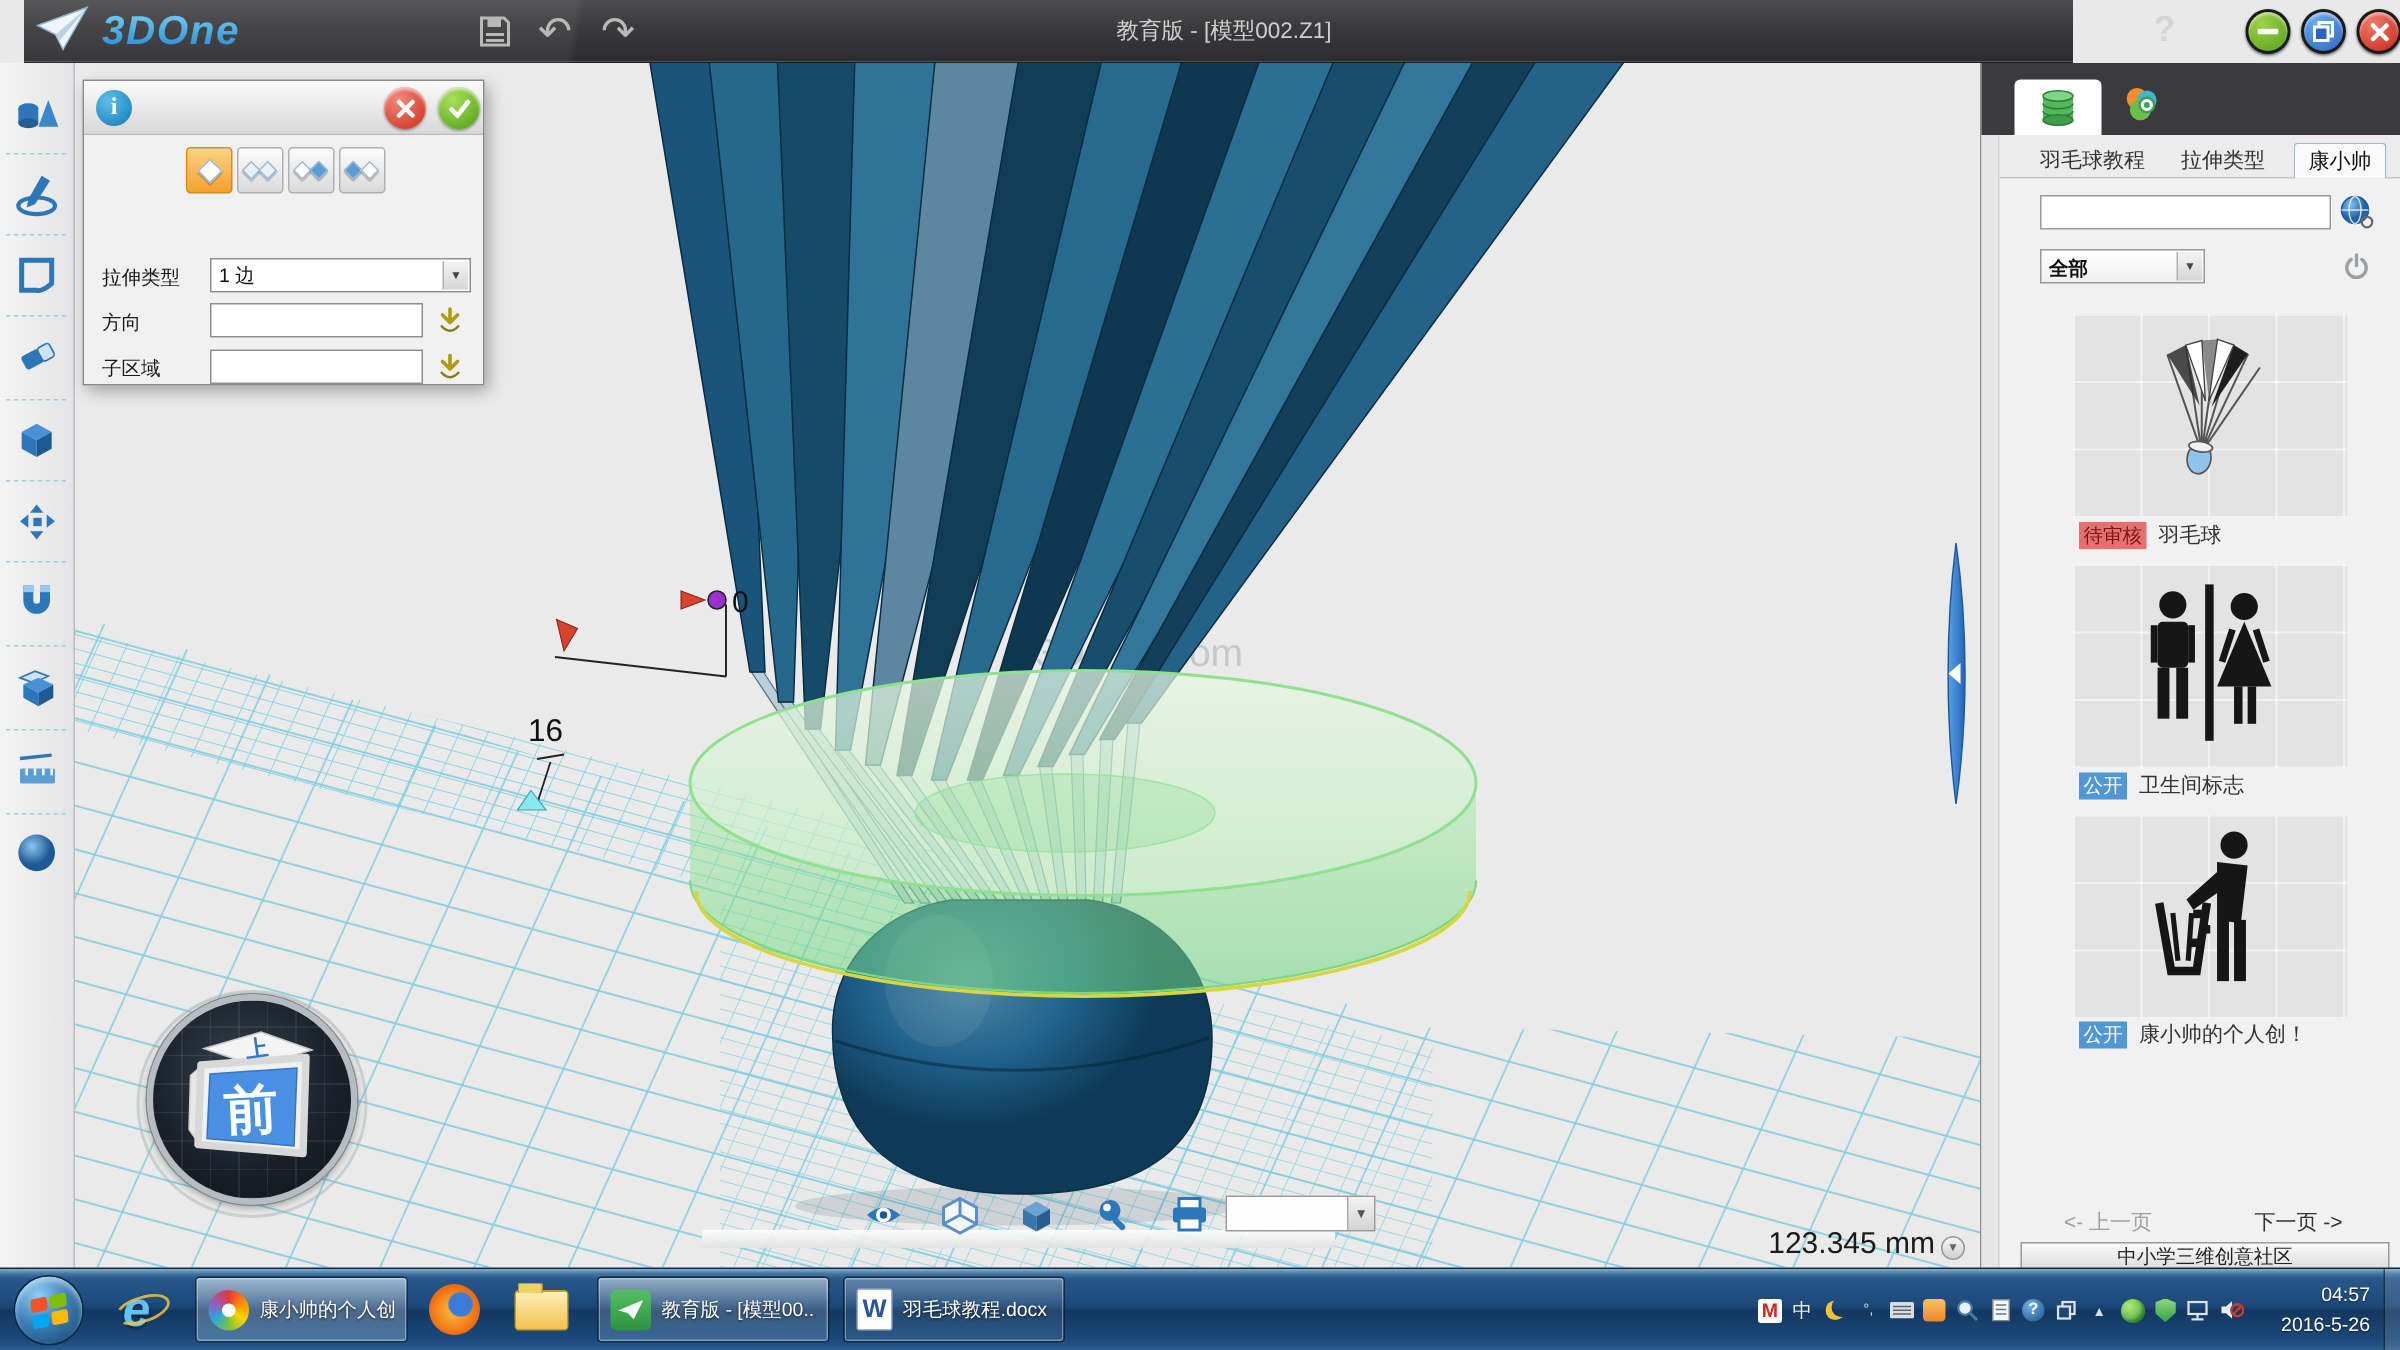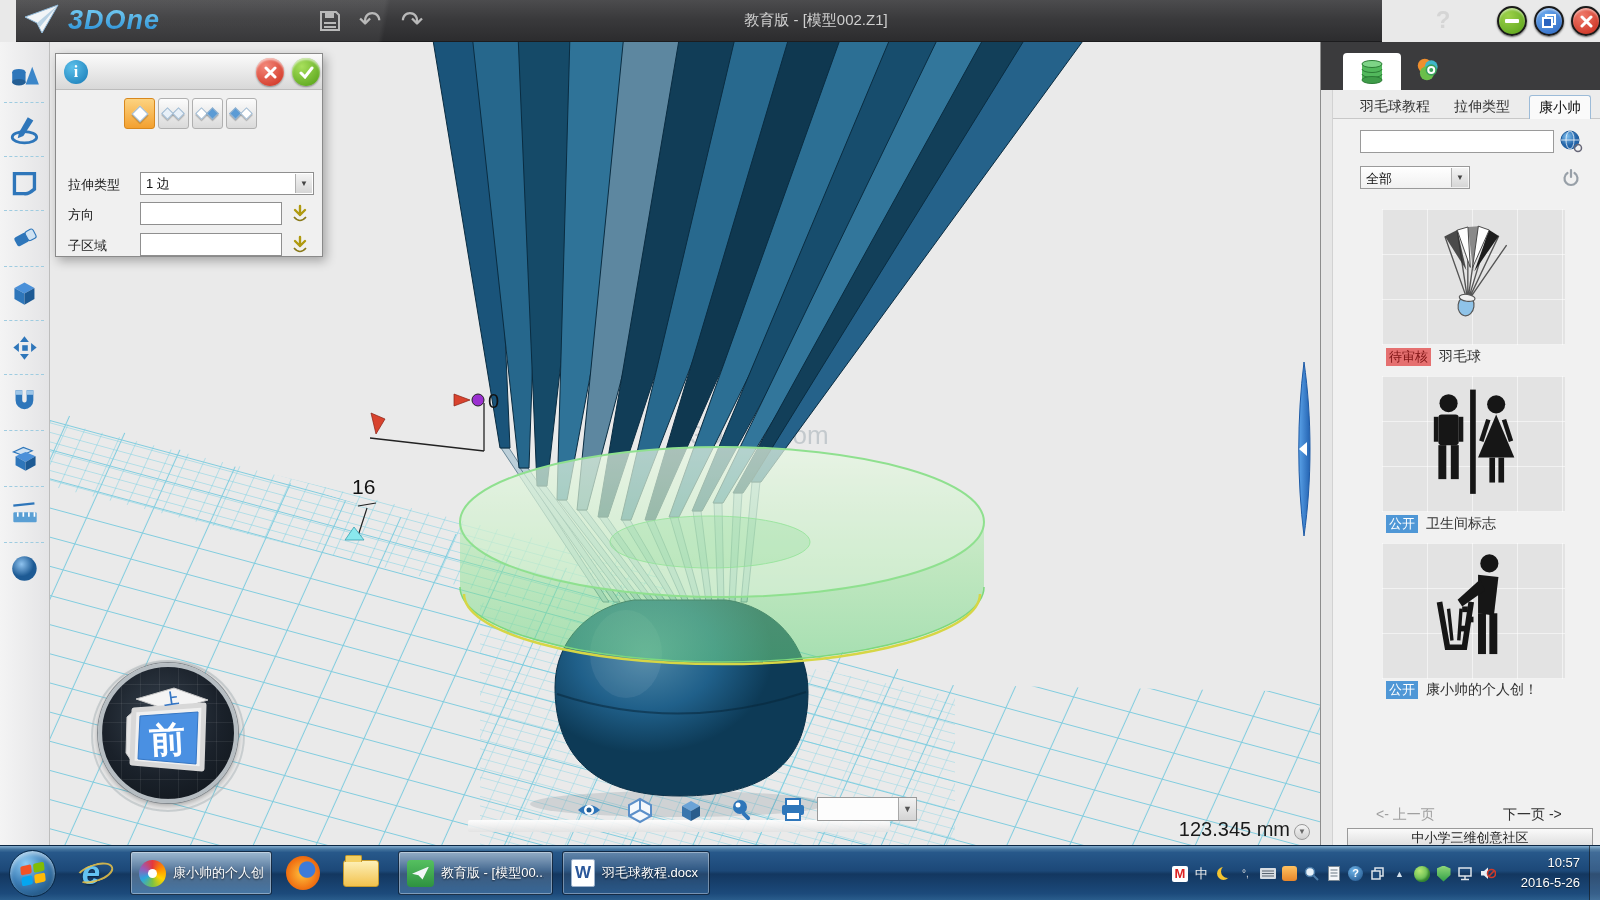--- a/index.html
+++ b/index.html
@@ -121,21 +121,21 @@
     background:#ececec; border-bottom:1px solid #c8c8c8; }
   .rp-tab { position:absolute; top:5px; height:24px; font-size:14px; color:#333; padding-top:3px; text-align:center; }
   .rp-tab.active { background:#fafafa; border:1px solid #9cbbd8; border-bottom:none;
     border-radius:3px 3px 0 0; color:#111; }
   #rp-search { position:absolute; left:39px; top:88px; width:194px; height:23px;
     border:1px solid #9a9a9a; background:#fff; font-size:13px; padding:0 4px;
     font-family:"Liberation Sans",sans-serif; }
   #rp-globe { position:absolute; left:238px; top:87px; width:24px; height:24px; }
   #rp-filter { position:absolute; left:39px; top:124px; width:110px; height:23px;
     border:1px solid #9a9a9a; background:linear-gradient(#fff,#f0f0f0); font-size:13px;
-    padding:3px 5px; color:#111; }
+    padding:3px 5px; color:#111;font-weight:bold; }
   #rp-filter .arrow { position:absolute; right:1px; top:1px; width:17px; height:19px;
     background:linear-gradient(#f4f4f4,#d6d6d6); border-left:1px solid #b0b0b0;
     font-size:8px; color:#444; text-align:center; line-height:19px; }
   #rp-power { position:absolute; left:240px; top:126px; width:20px; height:20px; }
   .card-thumb { position:absolute; left:61px; width:183px; height:136px; background:#e3e3e3;
     background-image:linear-gradient(rgba(255,255,255,0.55) 1px, transparent 1px),
       linear-gradient(90deg, rgba(255,255,255,0.55) 1px, transparent 1px);
     background-size:45px 45px; }
   .card-label { position:absolute; left:65px; height:18px; font-size:14px; color:#333;
     display:flex; gap:8px; white-space:nowrap; }
@@ -769,19 +769,19 @@
         </span>
       <span class="tray-ic">
           <svg width="16" height="15">
             <polygon points="1,5 4,5 8,1.5 8,13 4,9.5 1,9.5" fill="#e8eef4"></polygon>
             <circle cx="11.5" cy="7.5" r="4" fill="none" stroke="#d03a2a" stroke-width="1.6"></circle>
             <line x1="8.8" y1="10.3" x2="14.2" y2="4.7" stroke="#d03a2a" stroke-width="1.6"></line>
           </svg>
         </span>
     </div>
     <div id="clock">
-      <div>10:57</div>
+      <div>04:57</div>
       <div>2016-5-26</div>
     </div>
     <div id="show-desktop"></div>
   </div>
 
 </div>
 
 </body></html>

